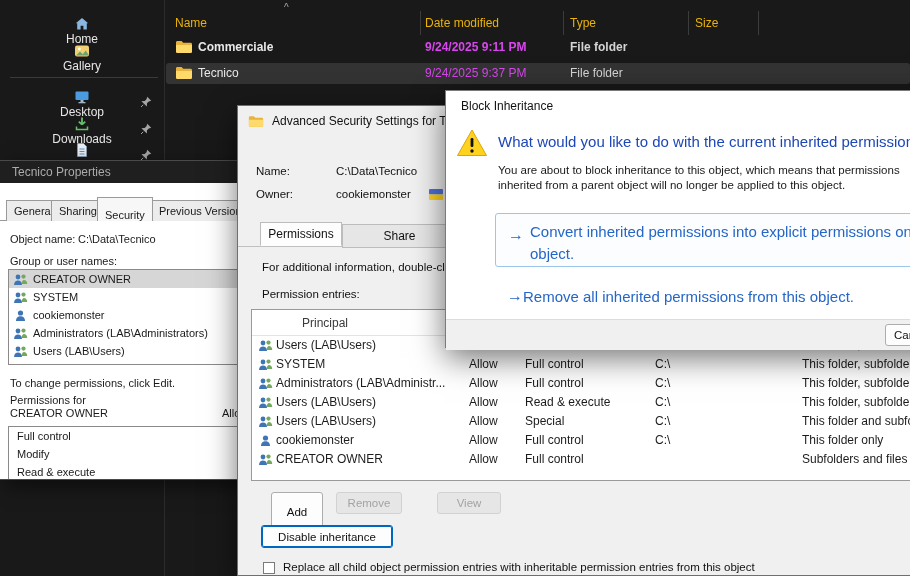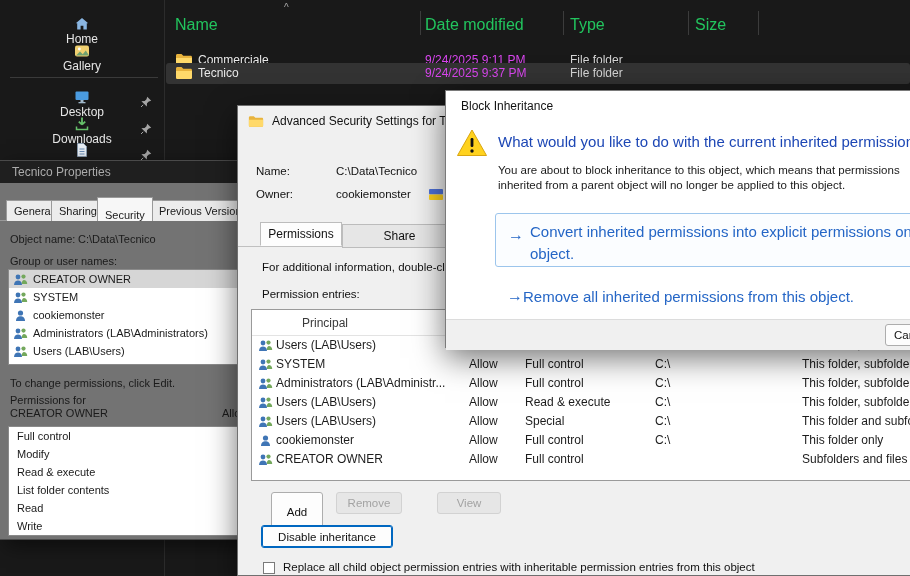--- a/index.html
+++ b/index.html
@@ -1,33 +1,33 @@
 <!DOCTYPE html>
 <html><head>
 <meta charset="utf-8">
 <style>
   html,body{margin:0;padding:0;background:#000;}
   #screen{position:relative;width:910px;height:576px;overflow:hidden;background:#191919;
           font-family:"Liberation Sans",sans-serif;font-size:12px;color:#111;}
   .abs{position:absolute;}
   
-  .hdr{position:absolute;top:16px;font-size:16px;color:#22c55e;white-space:nowrap;cursor:default;}
+  .hdr{position:absolute;top:16px;font-size:12px;color:#eab308;white-space:nowrap;cursor:default;}
   .vsep{position:absolute;top:11px;height:24px;width:1px;background:#3c3c3c;}
   .sb-item{position:absolute;left:4px;width:156px;height:25px;display:flex;align-items:center;
            color:#e6e6e6;font-size:12px;border-radius:4px;flex-direction:column;}
   .sb-ic{width:16px;height:16px;margin:0 10px 0 10px;display:inline-flex;}
   .pin{position:absolute;right:8px;top:7px;width:12px;height:12px;opacity:.85;}
   .frow{position:absolute;left:166px;width:744px;height:21px;font-size:12px;color:#e8e8e8;}
   .frow.sel{background:#333333;border-radius:3px;}
   .fic{position:absolute;left:9px;top:3px;}
   .fname{position:absolute;left:32px;top:3px;white-space:nowrap;}
   .fdate{position:absolute;left:259px;top:3px;color:#d946ef;white-space:nowrap;}
   .ftype{position:absolute;left:404px;top:3px;color:#d4d4d4;white-space:nowrap;}
   
-  .props{position:absolute;left:0;top:160px;width:248px;height:380px;background:#737373;
+  .props{position:absolute;left:0;top:160px;width:248px;height:320px;background:#ffffff;
          border:1px solid #4a4a4a;border-left:none;box-sizing:border-box;z-index:10;
          font-size:11px;color:#1a1a1a;overflow:hidden;box-shadow:6px 6px 18px rgba(0,0,0,.5);}
   .props-title{height:22px;background:#1f1f1f;color:#ababab;display:flex;align-items:center;
                padding-left:12px;font-size:12px;}
   .ptab{position:absolute;top:39px;height:21px;padding:0 7px;display:flex;align-items:center;
         background:#ececec;border:1px solid #9a9a9a;border-bottom:none;box-sizing:border-box;font-size:11px;}
   .ptab.active{background:#f7f7f7;top:36px;height:24px;z-index:2;align-items:flex-end;}
   .ptabline{position:absolute;top:59px;left:0;width:100%;height:1px;background:#9a9a9a;}
   .listbox{position:absolute;background:#fff;border:1px solid #8a8a8a;box-sizing:border-box;overflow:hidden;}
   .li{height:18px;display:flex;align-items:center;padding-left:4px;white-space:nowrap;font-size:11px;}
@@ -138,21 +138,21 @@
     <span class="abs" style="left:284px;top:2px;color:#a8a8a8;font-size:10px;">^</span>
     <span class="hdr" style="left:175px;">Name</span>
     <span class="hdr" style="left:425px;">Date modified</span>
     <span class="hdr" style="left:570px;">Type</span>
     <span class="hdr" style="left:695px;">Size</span>
     <div class="vsep" style="left:420px;"></div>
     <div class="vsep" style="left:563px;"></div>
     <div class="vsep" style="left:688px;"></div>
     <div class="vsep" style="left:758px;"></div>
 
-    <div class="frow" style="top:50px;">
+    <div class="frow" style="top:37px;font-weight:bold;">
       <span class="fic"><svg width="18" height="14" viewBox="0 0 18 14">
             <path d="M1 2.5 C1 1.7 1.6 1 2.4 1 H6.5 L8.3 2.8 H15.6 C16.4 2.8 17 3.4 17 4.2 V11.6 C17 12.4 16.4 13 15.6 13 H2.4 C1.6 13 1 12.4 1 11.6 Z" fill="#e8b33d"></path>
             <path d="M1 5 H17 V11.6 C17 12.4 16.4 13 15.6 13 H2.4 C1.6 13 1 12.4 1 11.6 Z" fill="#ffd96a"></path>
           </svg></span>
       <span class="fname">Commerciale</span>
       <span class="fdate">9/24/2025 9:11 PM</span>
       <span class="ftype">File folder</span>
     </div>
     <div class="frow sel" style="top:63px;">
       <span class="fic"><svg width="18" height="14" viewBox="0 0 18 14">

